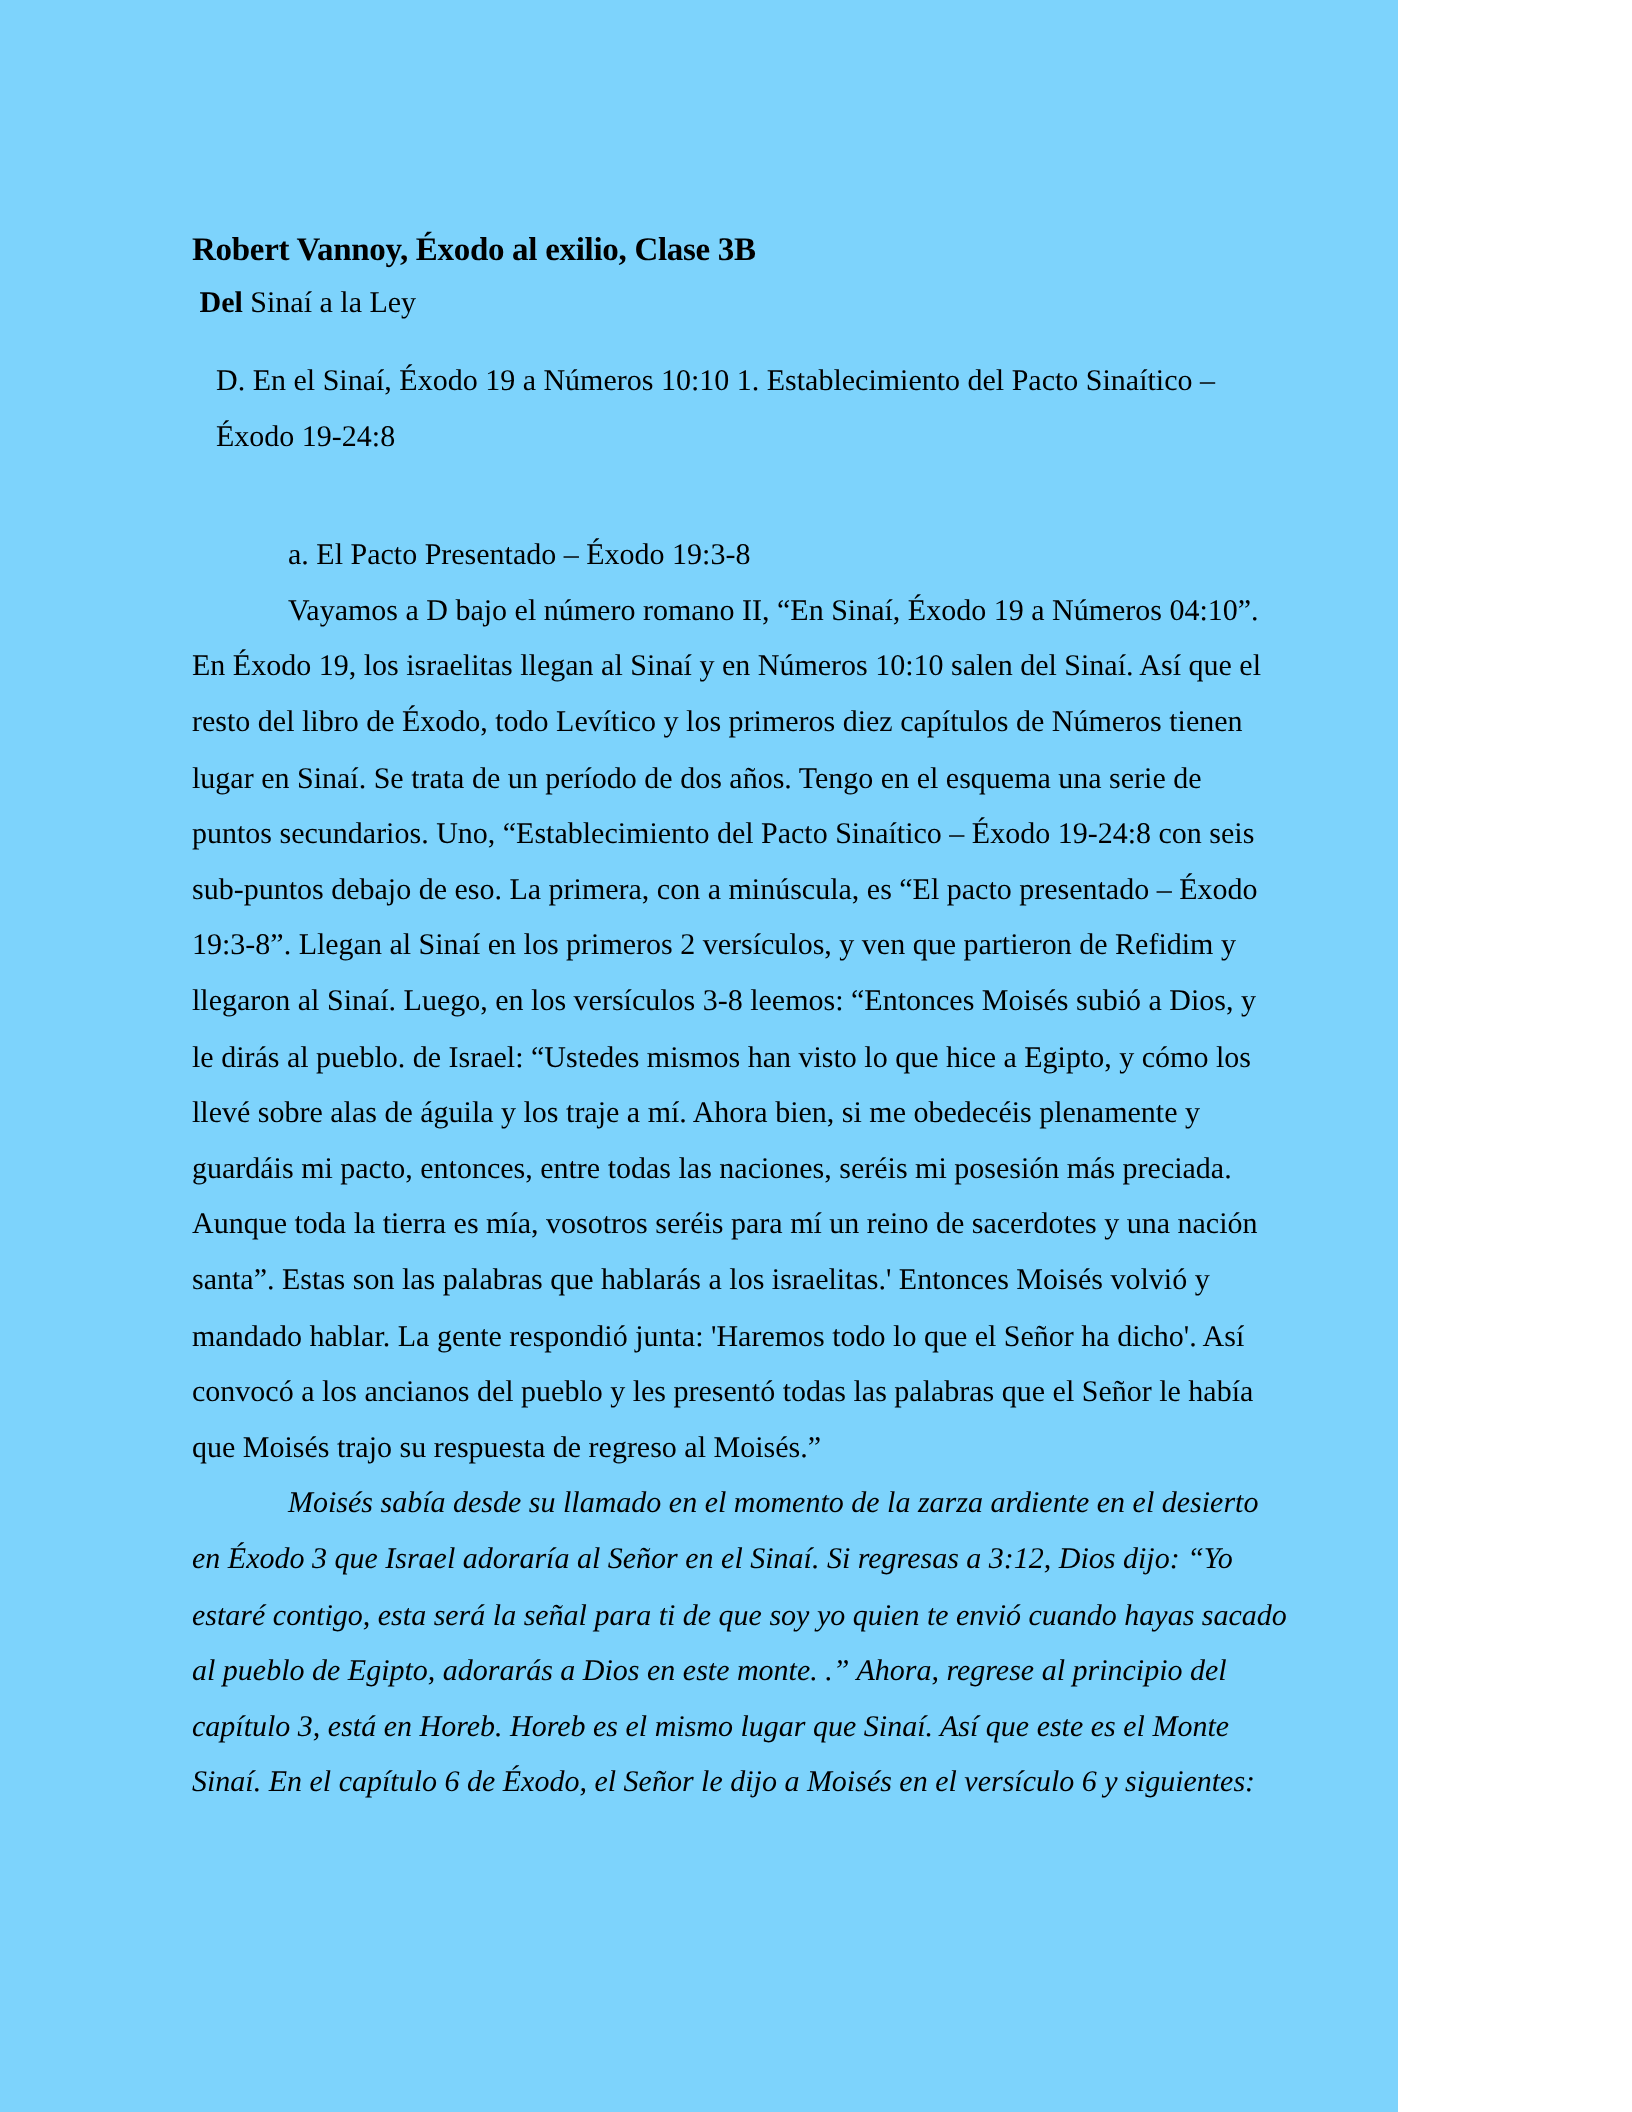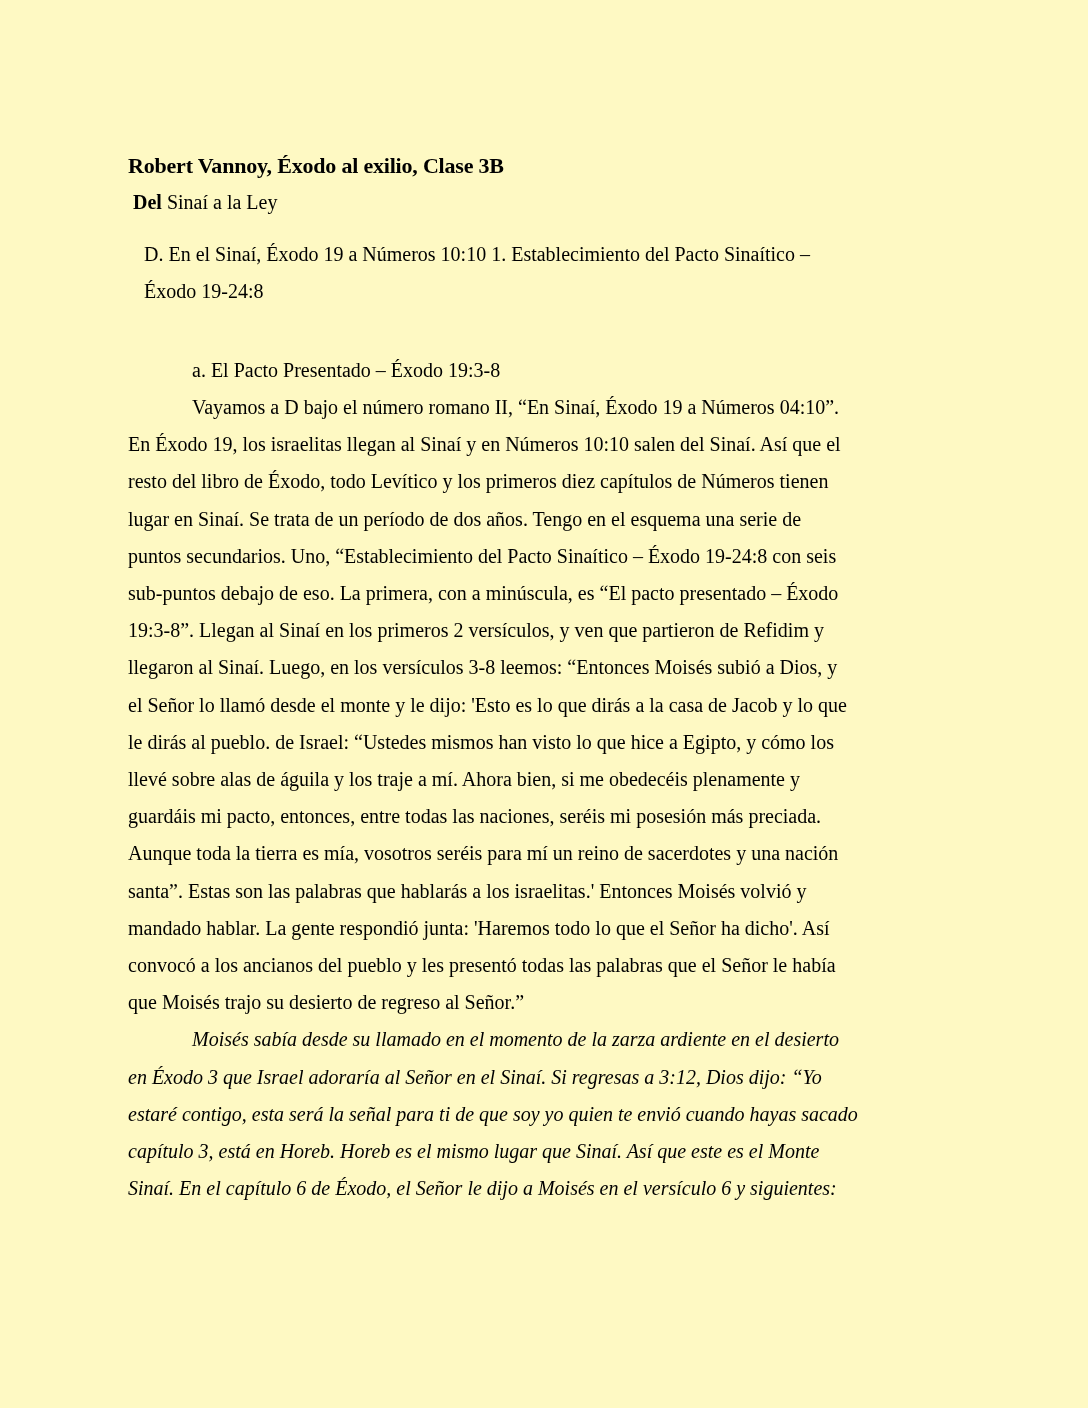--- a/index.html
+++ b/index.html
@@ -12,23 +12,23 @@
       height: 1408px;
       position: relative;
       overflow: hidden;
       font-family: "Liberation Serif", "DejaVu Serif", serif;
       color: #000000;
     }
     .page {
       position: absolute;
       left: 0;
       top: 0;
-      width: 1088px;
+      width: 932px;
       height: 1408px;
-      background: #fef9c3;
+      background: #7dd3fc;
     }
     .content {
       position: absolute;
       left: 128px;
       top: 148px;
       width: 835px;
     }
     .title {
       font-weight: bold;
       font-size: 22px;
@@ -96,33 +96,33 @@
 
     <div class="para" style="text-indent:0;">
       <span class="line first">Vayamos a D bajo el número romano II, “En Sinaí, Éxodo 19 a Números 04:10”.</span>
       <span class="line">En Éxodo 19, los israelitas llegan al Sinaí y en Números 10:10 salen del Sinaí. Así que el</span>
       <span class="line">resto del libro de Éxodo, todo Levítico y los primeros diez capítulos de Números tienen</span>
       <span class="line">lugar en Sinaí. Se trata de un período de dos años. Tengo en el esquema una serie de</span>
       <span class="line">puntos secundarios. Uno, “Establecimiento del Pacto Sinaítico – Éxodo 19-24:8 con seis</span>
       <span class="line">sub-puntos debajo de eso. La primera, con a minúscula, es “El pacto presentado – Éxodo</span>
       <span class="line">19:3-8”. Llegan al Sinaí en los primeros 2 versículos, y ven que partieron de Refidim y</span>
       <span class="line">llegaron al Sinaí. Luego, en los versículos 3-8 leemos: “Entonces Moisés subió a Dios, y</span>
-      <span class="line">el Señor lo llamó desde el monte y le dijo: 'Esto es lo que dirás a la casa de Jacob y lo que</span>
       <span class="line">le dirás al pueblo. de Israel: “Ustedes mismos han visto lo que hice a Egipto, y cómo los</span>
       <span class="line">llevé sobre alas de águila y los traje a mí. Ahora bien, si me obedecéis plenamente y</span>
       <span class="line">guardáis mi pacto, entonces, entre todas las naciones, seréis mi posesión más preciada.</span>
       <span class="line">Aunque toda la tierra es mía, vosotros seréis para mí un reino de sacerdotes y una nación</span>
       <span class="line">santa”. Estas son las palabras que hablarás a los israelitas.' Entonces Moisés volvió y</span>
       <span class="line">mandado hablar. La gente respondió junta: 'Haremos todo lo que el Señor ha dicho'. Así</span>
       <span class="line">convocó a los ancianos del pueblo y les presentó todas las palabras que el Señor le había</span>
-      <span class="line">que Moisés trajo su desierto de regreso al Señor.”</span>
+      <span class="line">que Moisés trajo su respuesta de regreso al Moisés.”</span>
     </div>
 
     <div class="para" style="text-indent:0;font-style:italic;">
       <span class="line first">Moisés sabía desde su llamado en el momento de la zarza ardiente en el desierto</span>
       <span class="line">en Éxodo 3 que Israel adoraría al Señor en el Sinaí. Si regresas a 3:12, Dios dijo: “Yo</span>
       <span class="line">estaré contigo, esta será la señal para ti de que soy yo quien te envió cuando hayas sacado</span>
+      <span class="line">al pueblo de Egipto, adorarás a Dios en este monte. .” Ahora, regrese al principio del</span>
       <span class="line">capítulo 3, está en Horeb. Horeb es el mismo lugar que Sinaí. Así que este es el Monte</span>
       <span class="line">Sinaí. En el capítulo 6 de Éxodo, el Señor le dijo a Moisés en el versículo 6 y siguientes:</span>
     </div>
 
   </div>
 </div>
 
 </body></html>

